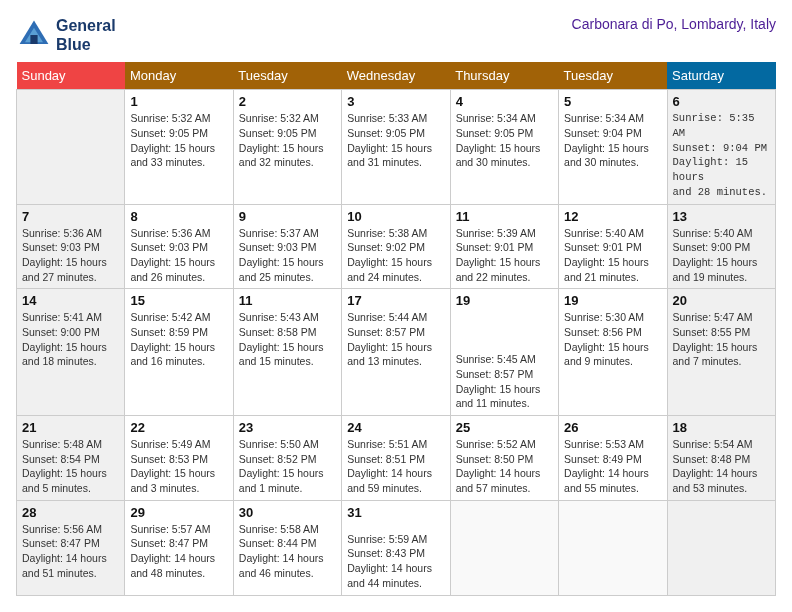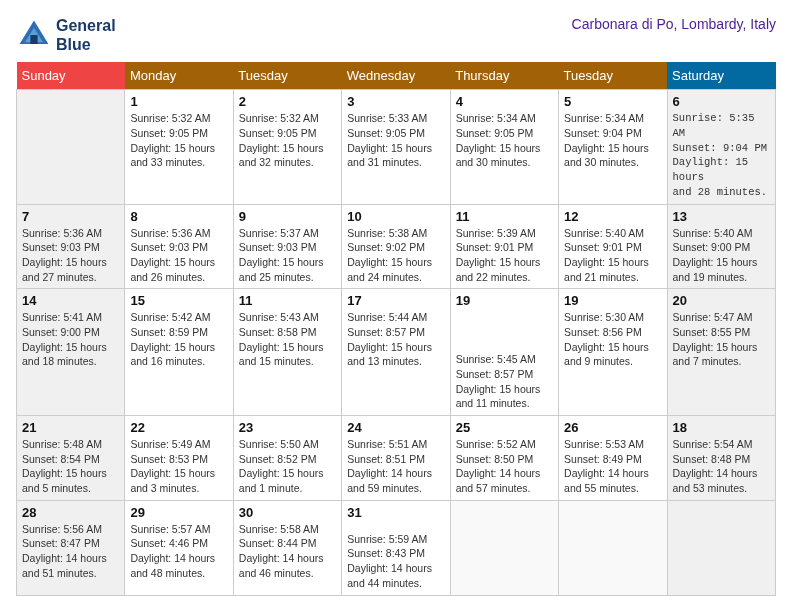--- a/index.html
+++ b/index.html
@@ -322,21 +322,21 @@
         <td>
           <span class="day-number">28</span>
           <div class="day-info" style="white-space: pre-line;">Sunrise: 5:56 AM
 Sunset: 8:47 PM
 Daylight: 14 hours
 and 51 minutes.</div>
         </td>
         <td>
           <span class="day-number">29</span>
           <div class="day-info" style="white-space: pre-line;">Sunrise: 5:57 AM
-Sunset: 4:46 PM
+Sunset: 8:47 PM
 Daylight: 14 hours
 and 48 minutes.</div>
         </td>
         <td>
           <span class="day-number">30</span>
           <div class="day-info" style="white-space: pre-line;">Sunrise: 5:58 AM
 Sunset: 8:44 PM
 Daylight: 14 hours
 and 46 minutes.</div>
         </td>

